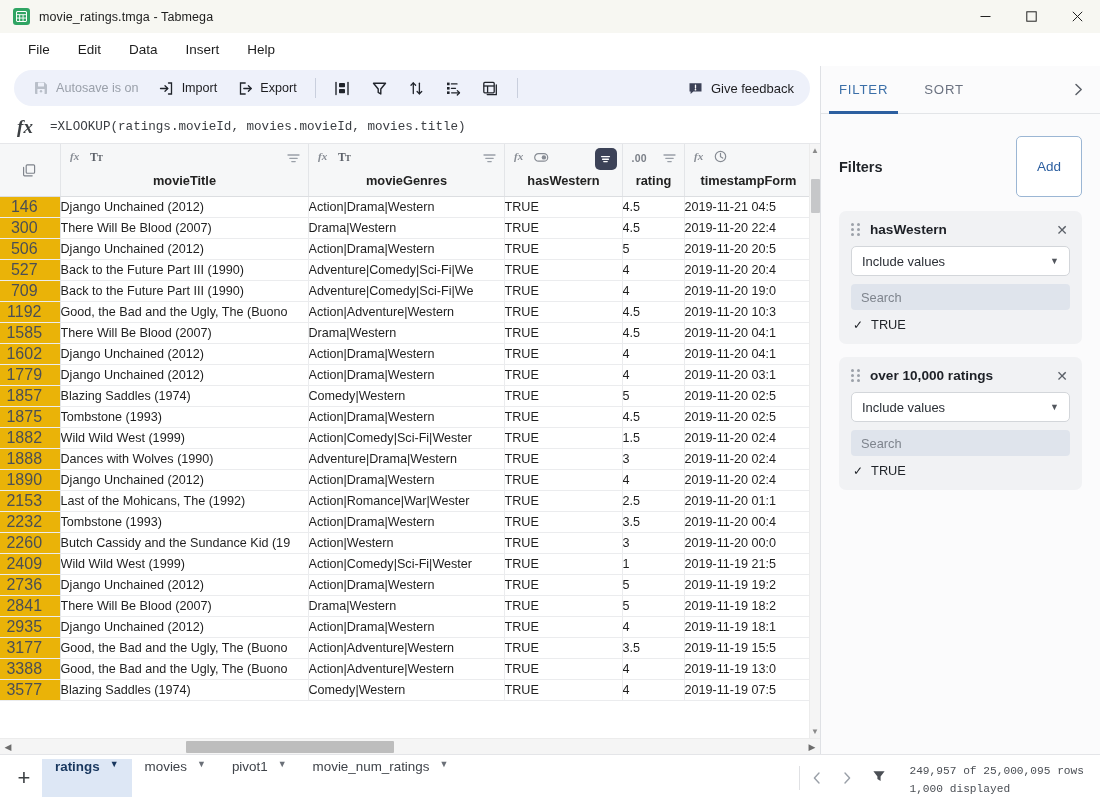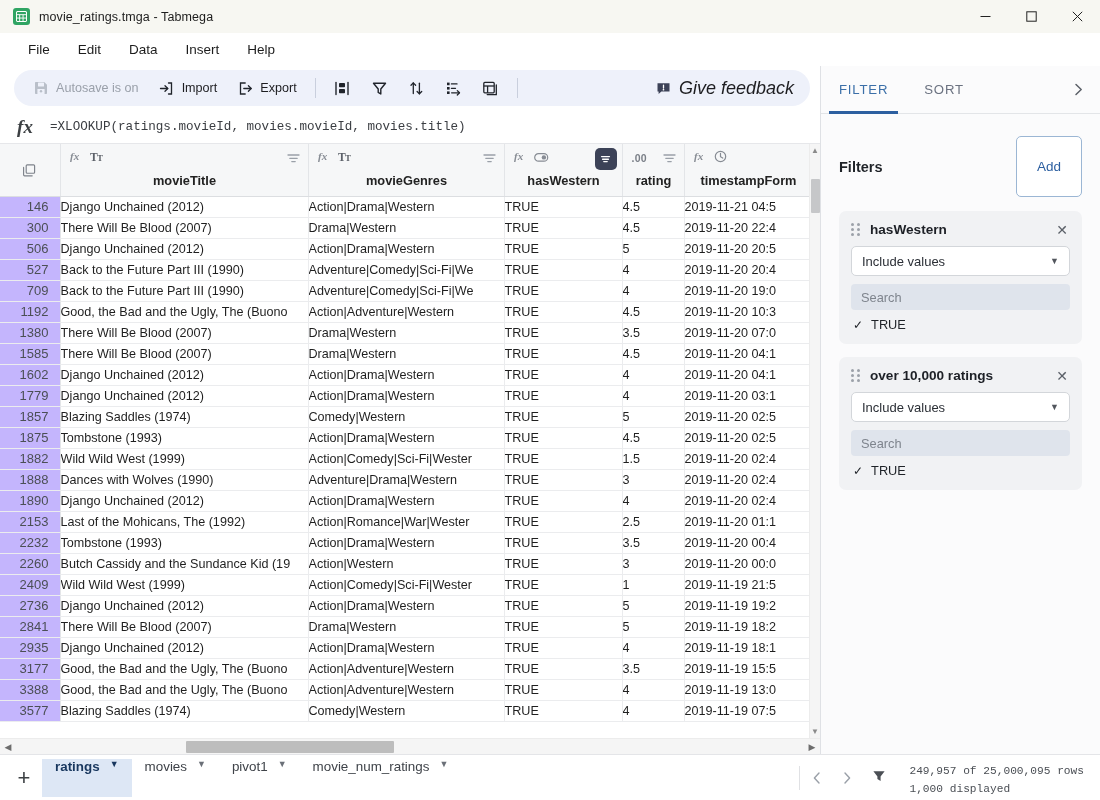--- a/index.html
+++ b/index.html
@@ -57,21 +57,21 @@
   .tb-btn {
     display: flex; align-items: center; gap: 7px; padding: 5px 9px; border-radius: 5px;
     font-size: 12.6px; color: #1d1d20; cursor: default; white-space: nowrap;
   }
   .tb-btn.disabled { color: #9aa0aa; }
   .tb-icon { width: 16px; height: 16px; display: flex; align-items: center; justify-content: center; }
   .tb-icon svg { display: block; }
   .tb-sep { width: 1px; height: 20px; background: #c9cfdd; margin: 0 7px; }
   .tb-icononly { padding: 6px 9px; border-radius: 5px; cursor: default; display:flex; }
   .tb-spacer { flex: 1 1 auto; }
-  .feedback { display:flex; align-items:center; gap:7px; padding:5px 10px; font-size:18px; color:#1d1d20; cursor: default; font-style: italic;}
+  .feedback { display:flex; align-items:center; gap:7px; padding:5px 10px; font-size:13px; color:#1d1d20; cursor: default;}
 
   
   .formula-bar {
     height: 34px; flex: 0 0 34px; display: flex; align-items: center; gap: 14px;
     padding: 0 14px; border-bottom: 1px solid #e6e7ea; background: #fff;
   }
   .fx-sym {
     font-family: "Liberation Serif", serif; font-style: italic; font-size: 19px;
     color: #3c4043; width: 22px; text-align: center; font-weight: 600;
   }
@@ -106,22 +106,22 @@
     background: #3c4257; display:flex; align-items:center; justify-content:center; cursor: default;
   }
   .type-num { font-size: 10.5px; color: #7a7f87; letter-spacing: 0.3px; font-family:"Liberation Sans",sans-serif;}
 
   tbody td {
     height: 20px; font-size: 12.6px; color: #1f1f1f; border-bottom: 1px solid #ebecee;
     border-right: 1px solid #ebecee; padding: 0 9px; white-space: nowrap; overflow: hidden;
     background: #fff; line-height: 20px;
   }
   tbody td.rownum {
-    background: #c4b5fd; color: #4b4f55; text-align: right; padding-right: 11px;
-    border-right: 1px solid #e3e5e8; font-size: 13px;
+    background: #eab308; color: #4b4f55; text-align: center; padding-right: 11px;
+    border-right: 1px solid #e3e5e8; font-size: 16px;
   }
   
   col.c-row { width: 60px; }
   col.c-title { width: 248px; }
   col.c-genres { width: 196px; }
   col.c-west { width: 118px; }
   col.c-rating { width: 62px; }
   col.c-ts { width: 128px; }
 
   
@@ -527,28 +527,20 @@
                 </tr>
                 <tr>
                   <td class="rownum">1192</td>
                   <td>Good, the Bad and the Ugly, The (Buono</td>
                   <td>Action|Adventure|Western</td>
                   <td>TRUE</td>
                   <td>4.5</td>
                   <td>2019-11-20 10:3</td>
                 </tr>
                 <tr>
-                  <td class="rownum">1380</td>
-                  <td>There Will Be Blood (2007)</td>
-                  <td>Drama|Western</td>
-                  <td>TRUE</td>
-                  <td>3.5</td>
-                  <td>2019-11-20 07:0</td>
-                </tr>
-                <tr>
                   <td class="rownum">1585</td>
                   <td>There Will Be Blood (2007)</td>
                   <td>Drama|Western</td>
                   <td>TRUE</td>
                   <td>4.5</td>
                   <td>2019-11-20 04:1</td>
                 </tr>
                 <tr>
                   <td class="rownum">1602</td>
                   <td>Django Unchained (2012)</td>

